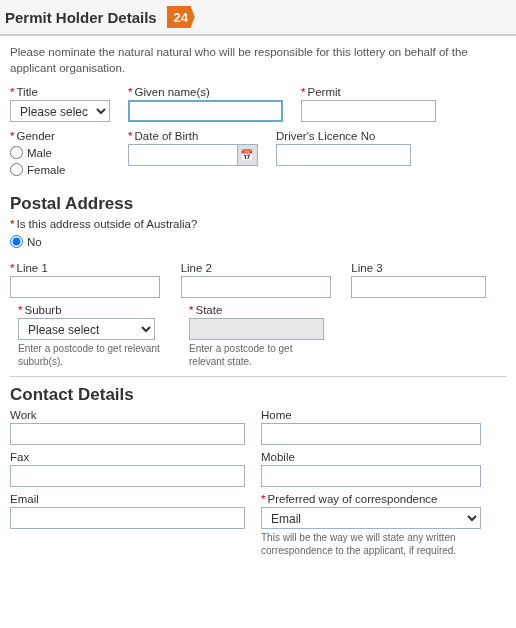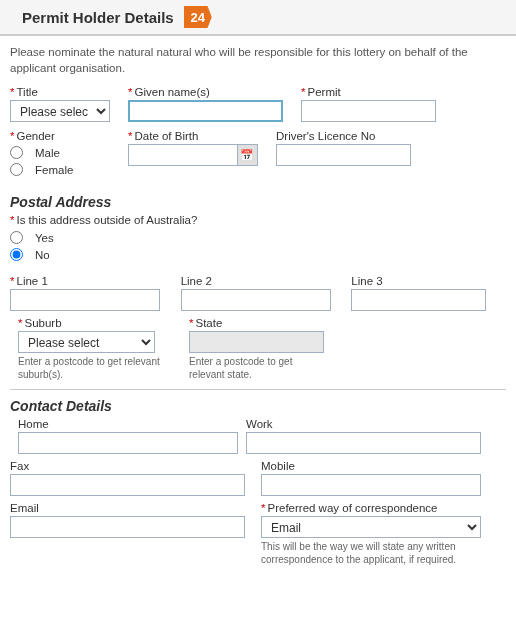--- a/index.html
+++ b/index.html
@@ -9,21 +9,21 @@
       color: #333;
       background: #fff;
       width: 516px;
       min-height: 628px;
     }
 
     .page-header {
       display: flex;
       align-items: center;
       border-bottom: 2px solid #ccc;
-      padding: 6px 22px;
+      padding: 6px 5px;
       background: #f5f5f5;
       position: relative;
     }
 
     .page-title {
       font-size: 15px;
       font-weight: bold;
       color: #333;
     }
 
@@ -81,37 +81,36 @@
       border: 1px solid #a0b0c0;
       padding: 3px 5px;
       font-size: 12px;
       height: 22px;
       color: #333;
       background: #fff;
     }
 
     .section-title {
       font-weight: bold;
-      font-size: 14px;
+      font-size: 17px;
       margin: 8px 0 4px;
       color: #333;
-      font-style: italic;
     }
 
     .radio-group {
       display: flex;
       flex-direction: column;
       gap: 2px;
       margin-bottom: 8px;
     }
 
     .radio-label {
       display: flex;
       align-items: center;
-      gap: 12px;
+      gap: 4px;
       font-size: 12px;
       cursor: pointer;
     }
 
     .date-input-wrapper {
       display: flex;
       align-items: center;
       border: 1px solid #a0b0c0;
       height: 22px;
       background: #fff;
@@ -251,24 +250,20 @@
 
   <div>
     <div class="section-title">Postal Address</div>
 
     <div class="form-group" style="margin-bottom:4px;">
       <label>
         <span class="required-star">*</span><span>Is this address outside of Australia?</span>
       </label>
       <div class="radio-group" style="margin-top:3px;">
         <label class="radio-label">
-          <input type="radio" name="outside" style="">
-          <span>Yes</span>
-        </label>
-        <label class="radio-label">
           <input type="radio" name="outside" checked="" style="">
           <span>No</span>
         </label>
       </div>
     </div>
 
     <div class="form-row three-col" style="margin-bottom:6px;">
       <div class="form-group col-1-3">
         <label>
           <span class="required-star">*</span><span>Line 1</span>
@@ -306,27 +301,27 @@
       </div>
     </div>
   </div>
 
   <hr class="divider">
 
   <div>
     <div class="section-title">Contact Details</div>
 
     <div class="form-row" style="margin-bottom:6px;">
-      <div class="form-group" style="margin-left:8px;">
-        <label>Home</label>
-        <input type="text" style="width: 220px;">
-      </div>
       <div class="form-group">
         <label>Work</label>
         <input type="text" style="width: 235px;">
+      </div>
+      <div class="form-group" style="margin-left:8px;">
+        <label>Home</label>
+        <input type="text" style="width: 220px;">
       </div>
     </div>
 
     <div class="form-row" style="margin-bottom:6px;">
       <div class="form-group">
         <label>Fax</label>
         <input type="text" style="width: 235px;">
       </div>
       <div class="form-group" style="margin-left:8px;">
         <label>Mobile</label>

